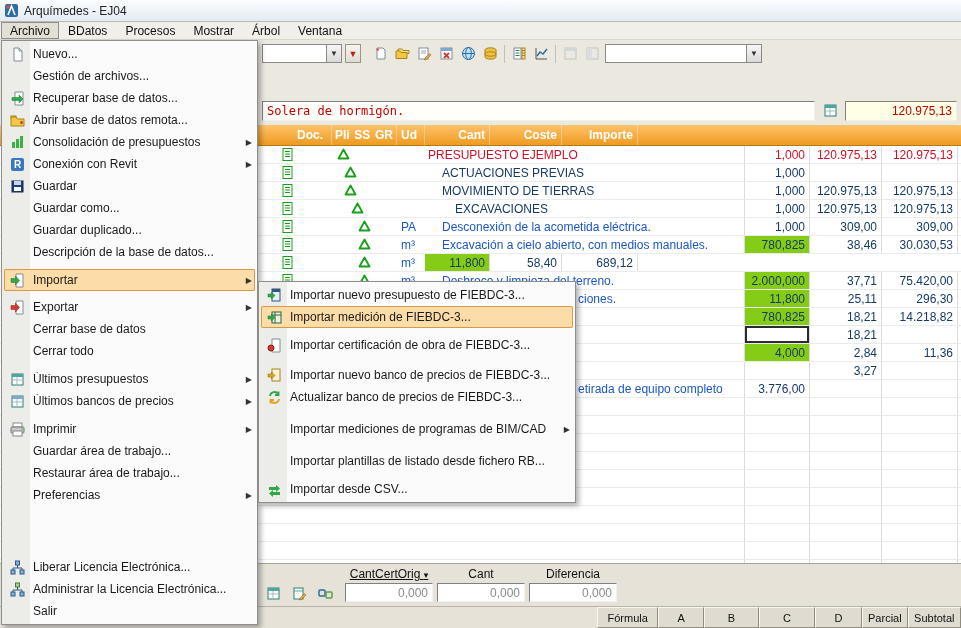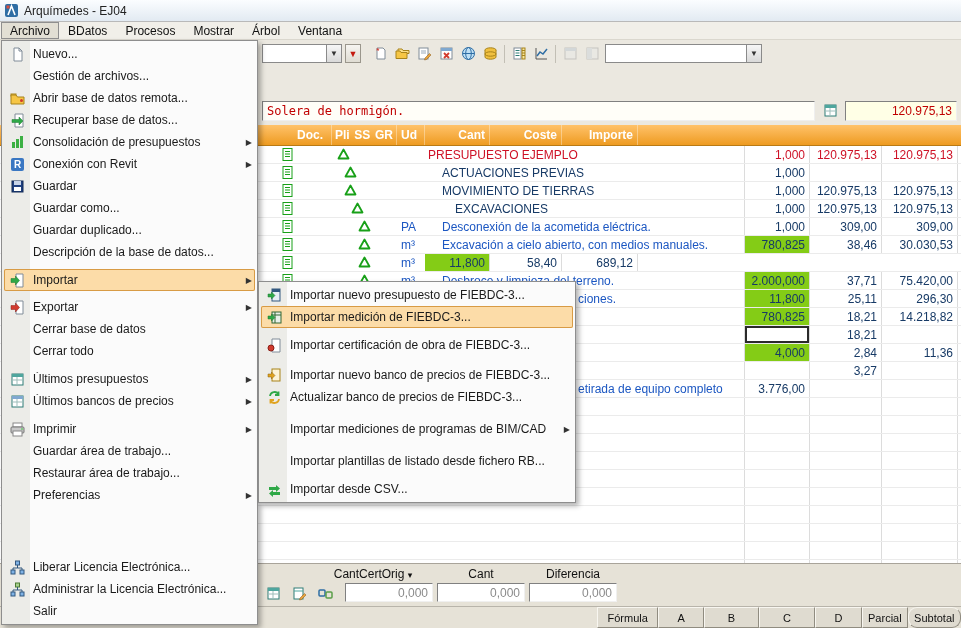--- a/index.html
+++ b/index.html
@@ -635,74 +635,74 @@
           <line x1="2" y1="5" x2="11" y2="5" stroke="#4FA69E"></line>
           <path d="M8 12 l4.5 -4.5 1.5 1.5 -4.5 4.5 -2 .5 z" fill="#E8A33D" stroke="#8A5A1A" stroke-width="0.5"></path>
         </svg>
       </div>
       <div class="bp-icon" style="left: 314px;">
         <svg width="15" height="15" viewBox="0 0 15 15">
           <rect x="1" y="4" width="6" height="6" rx="1" fill="none" stroke="#2E6DA4" stroke-width="1.5"></rect>
           <rect x="8" y="6" width="6" height="6" rx="1" fill="none" stroke="#5A9E48" stroke-width="1.5"></rect>
         </svg>
       </div>
-      <div class="bp-label" style="left: 329px;">CantCertOrig <span style="font-size:9px">▾</span></div>
+      <div class="bp-label" style="left: 345px; text-decoration: underline;">CantCertOrig <span style="font-size:9px">▾</span></div>
       <div class="bp-field" style="left: 345px;">0,000</div>
       <div class="bp-label" style="left: 437px;">Cant</div>
       <div class="bp-field" style="left: 437px;">0,000</div>
       <div class="bp-label" style="left: 529px;">Diferencia</div>
       <div class="bp-field" style="left: 529px;">0,000</div>
     </div>
 
   <div class="bottombar" id="bottom-bar">
       <div class="bb-cell" style="width: 62px;">Fórmula</div>
       <div class="bb-cell" style="width: 46px;">A</div>
       <div class="bb-cell" style="width: 56px;">B</div>
       <div class="bb-cell" style="width: 56px;">C</div>
       <div class="bb-cell" style="width: 48px;">D</div>
       <div class="bb-cell" style="width: 46px;">Parcial</div>
-      <div class="bb-cell" style="width: 54px; border-radius: 9px;">Subtotal</div>
+      <div class="bb-cell" style="width: 54px;">Subtotal</div>
     </div>
 
   <div class="menu-panel" id="file-menu">
     <div id="file-menu-items">
         <div class="menu-item">
           <span class="mi-ic">
             <svg width="15" height="15" viewBox="0 0 15 15">
               <path d="M4 1 h5 l3 3 v10 h-8 z" fill="#fff" stroke="#808C98"></path>
               <path d="M9 1 v3 h3" fill="none" stroke="#808C98"></path>
             </svg>
           </span>
           <span class="mi-label">Nuevo...</span>
           <span class="mi-arrow"></span>
         </div>
         <div class="menu-item">
           <span class="mi-ic"></span>
           <span class="mi-label">Gestión de archivos...</span>
+          <span class="mi-arrow"></span>
+        </div>
+        <div class="menu-item">
+          <span class="mi-ic">
+            <svg width="15" height="15" viewBox="0 0 15 15">
+              <path d="M5 1 h8 v13 h-8 z" fill="#fff" stroke="#808C98"></path>
+              <path d="M13 8 l-4 -4 v2.5 h-7 v3 h7 v2.5 z" fill="#2FA847" stroke="#1C7A30" stroke-width="0.5"></path>
+            </svg>
+          </span>
+          <span class="mi-label">Recuperar base de datos...</span>
           <span class="mi-arrow"></span>
         </div>
         <div class="menu-item">
           <span class="mi-ic">
             <svg width="15" height="15" viewBox="0 0 15 15">
               <rect x="1" y="3" width="5" height="2" fill="#F6C645" stroke="#A8831A"></rect>
               <path d="M1 4 h5 l1.5 2 H14 v7 H1 z" fill="#F6C645" stroke="#A8831A"></path>
               <circle cx="11.5" cy="9.5" r="1.5" fill="#D23B2F"></circle>
             </svg>
           </span>
           <span class="mi-label">Abrir base de datos remota...</span>
-          <span class="mi-arrow"></span>
-        </div>
-        <div class="menu-item">
-          <span class="mi-ic">
-            <svg width="15" height="15" viewBox="0 0 15 15">
-              <path d="M5 1 h8 v13 h-8 z" fill="#fff" stroke="#808C98"></path>
-              <path d="M13 8 l-4 -4 v2.5 h-7 v3 h7 v2.5 z" fill="#2FA847" stroke="#1C7A30" stroke-width="0.5"></path>
-            </svg>
-          </span>
-          <span class="mi-label">Recuperar base de datos...</span>
           <span class="mi-arrow"></span>
         </div>
         <div class="menu-item">
           <span class="mi-ic">
             <svg width="15" height="15" viewBox="0 0 15 15">
               <rect x="2" y="7" width="3" height="6" fill="#3CB043"></rect>
               <rect x="6" y="4" width="3" height="9" fill="#3CB043"></rect>
               <rect x="10" y="1" width="3" height="12" fill="#3CB043"></rect>
             </svg>
           </span>

